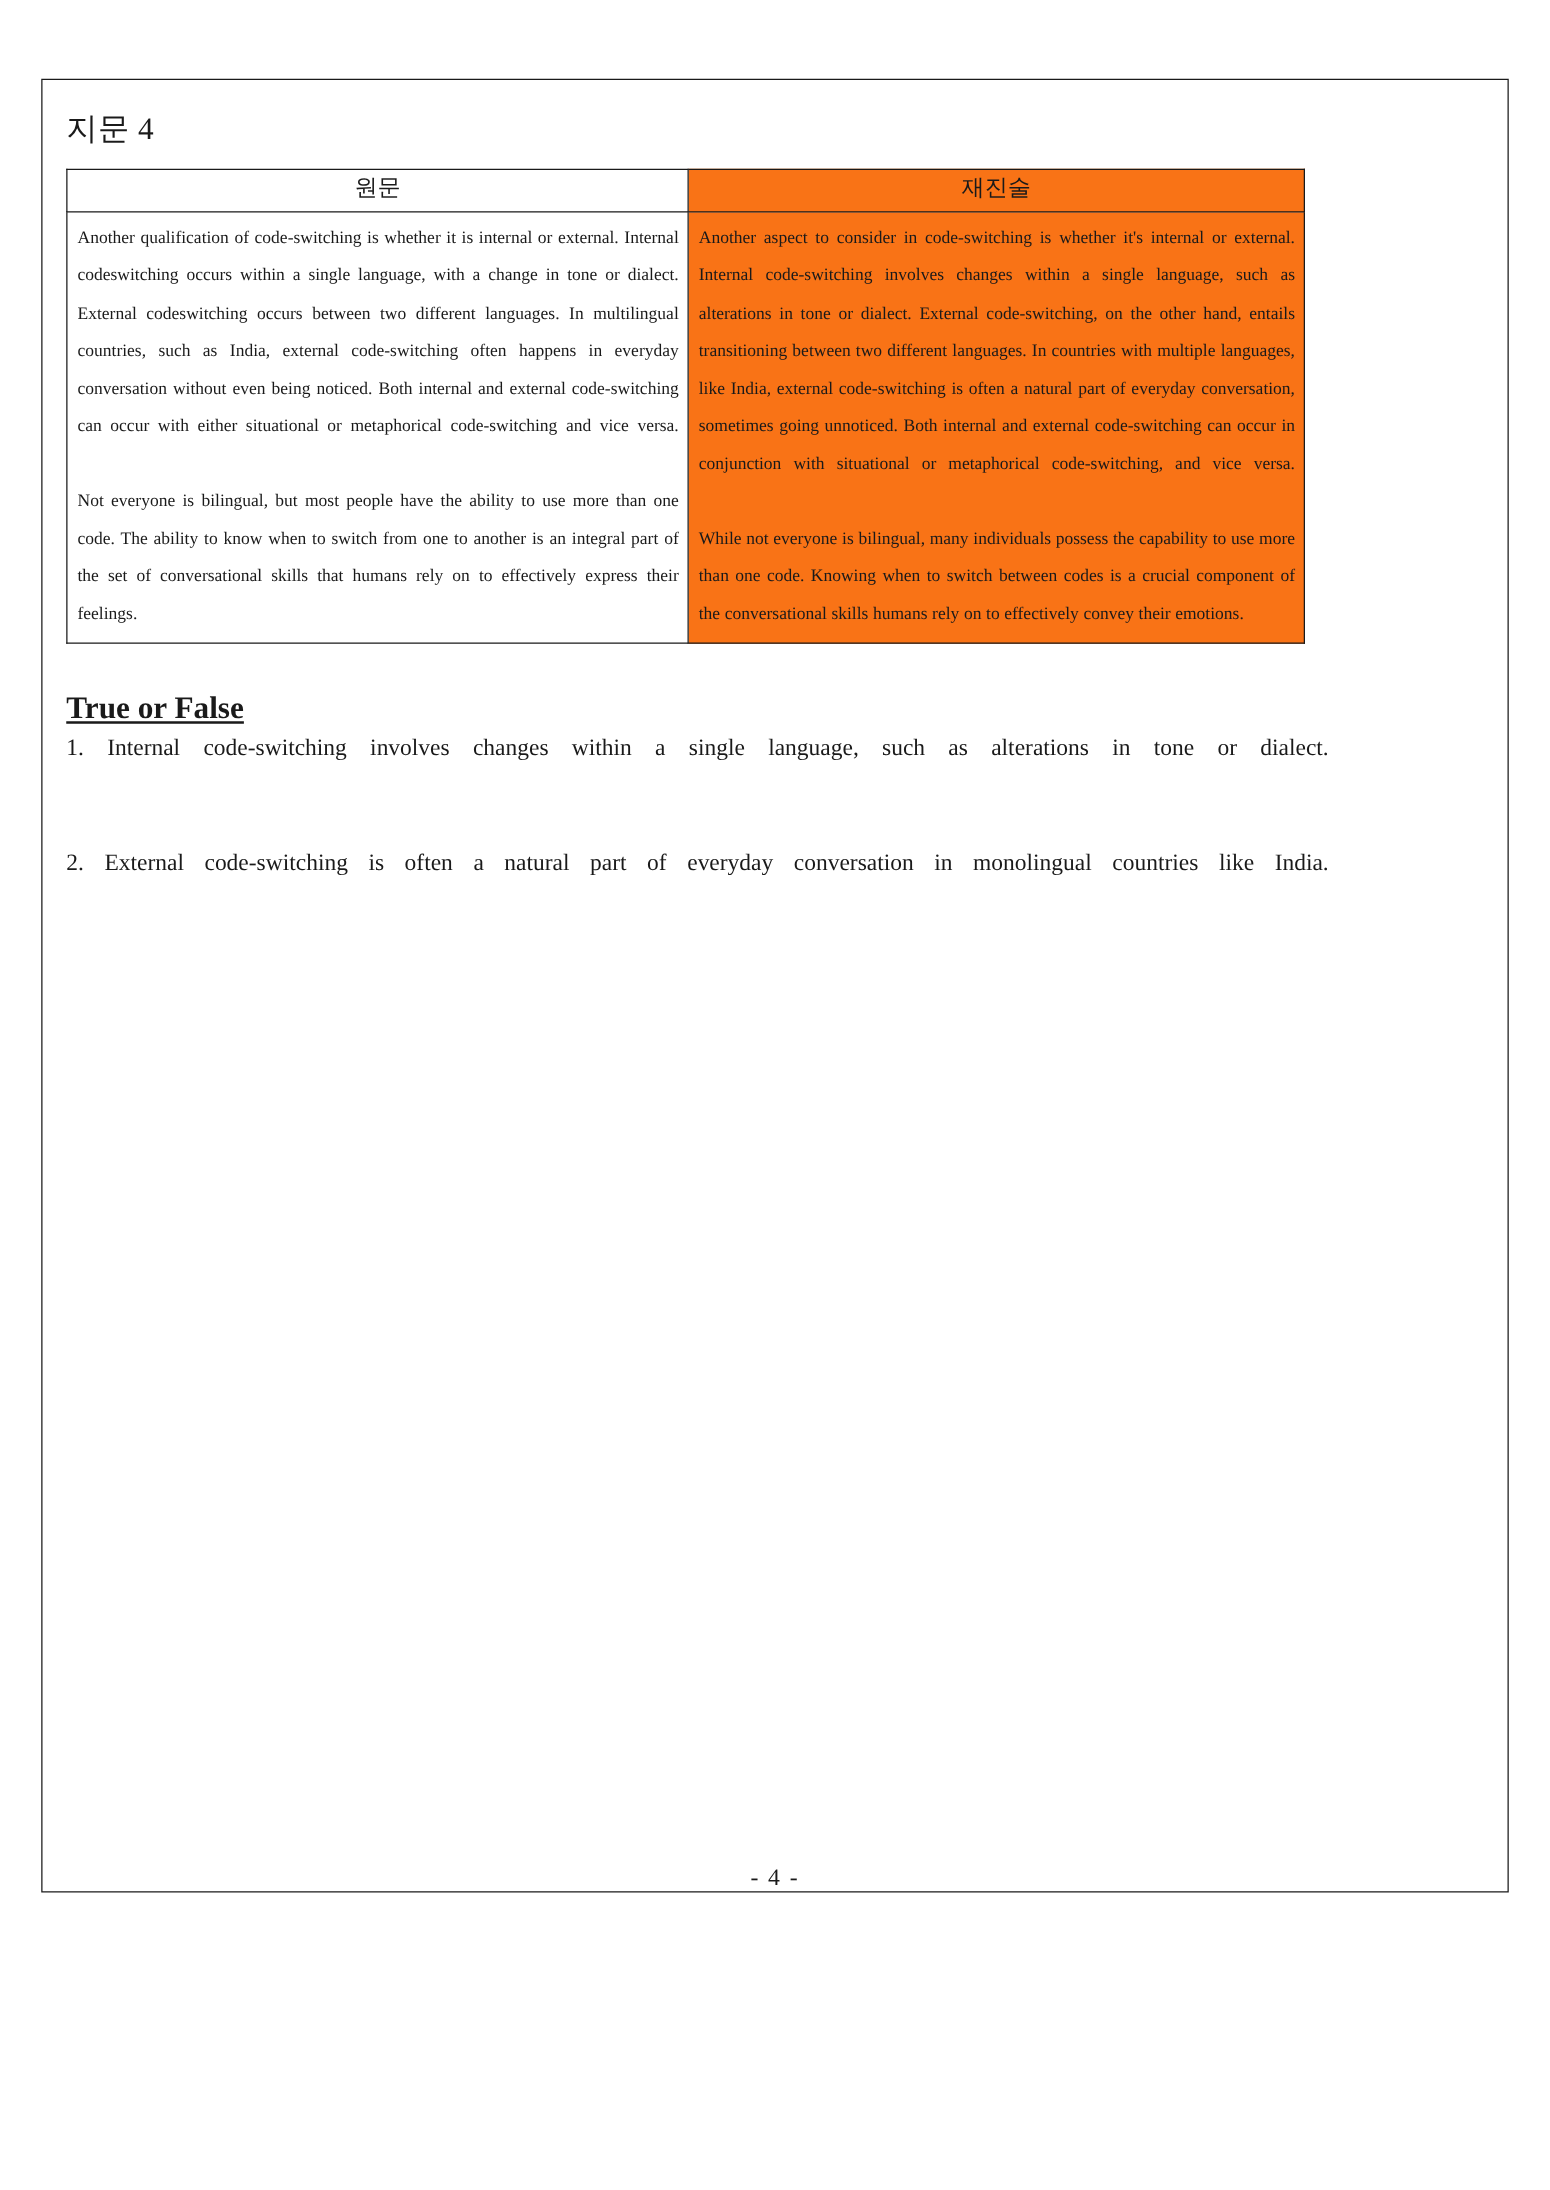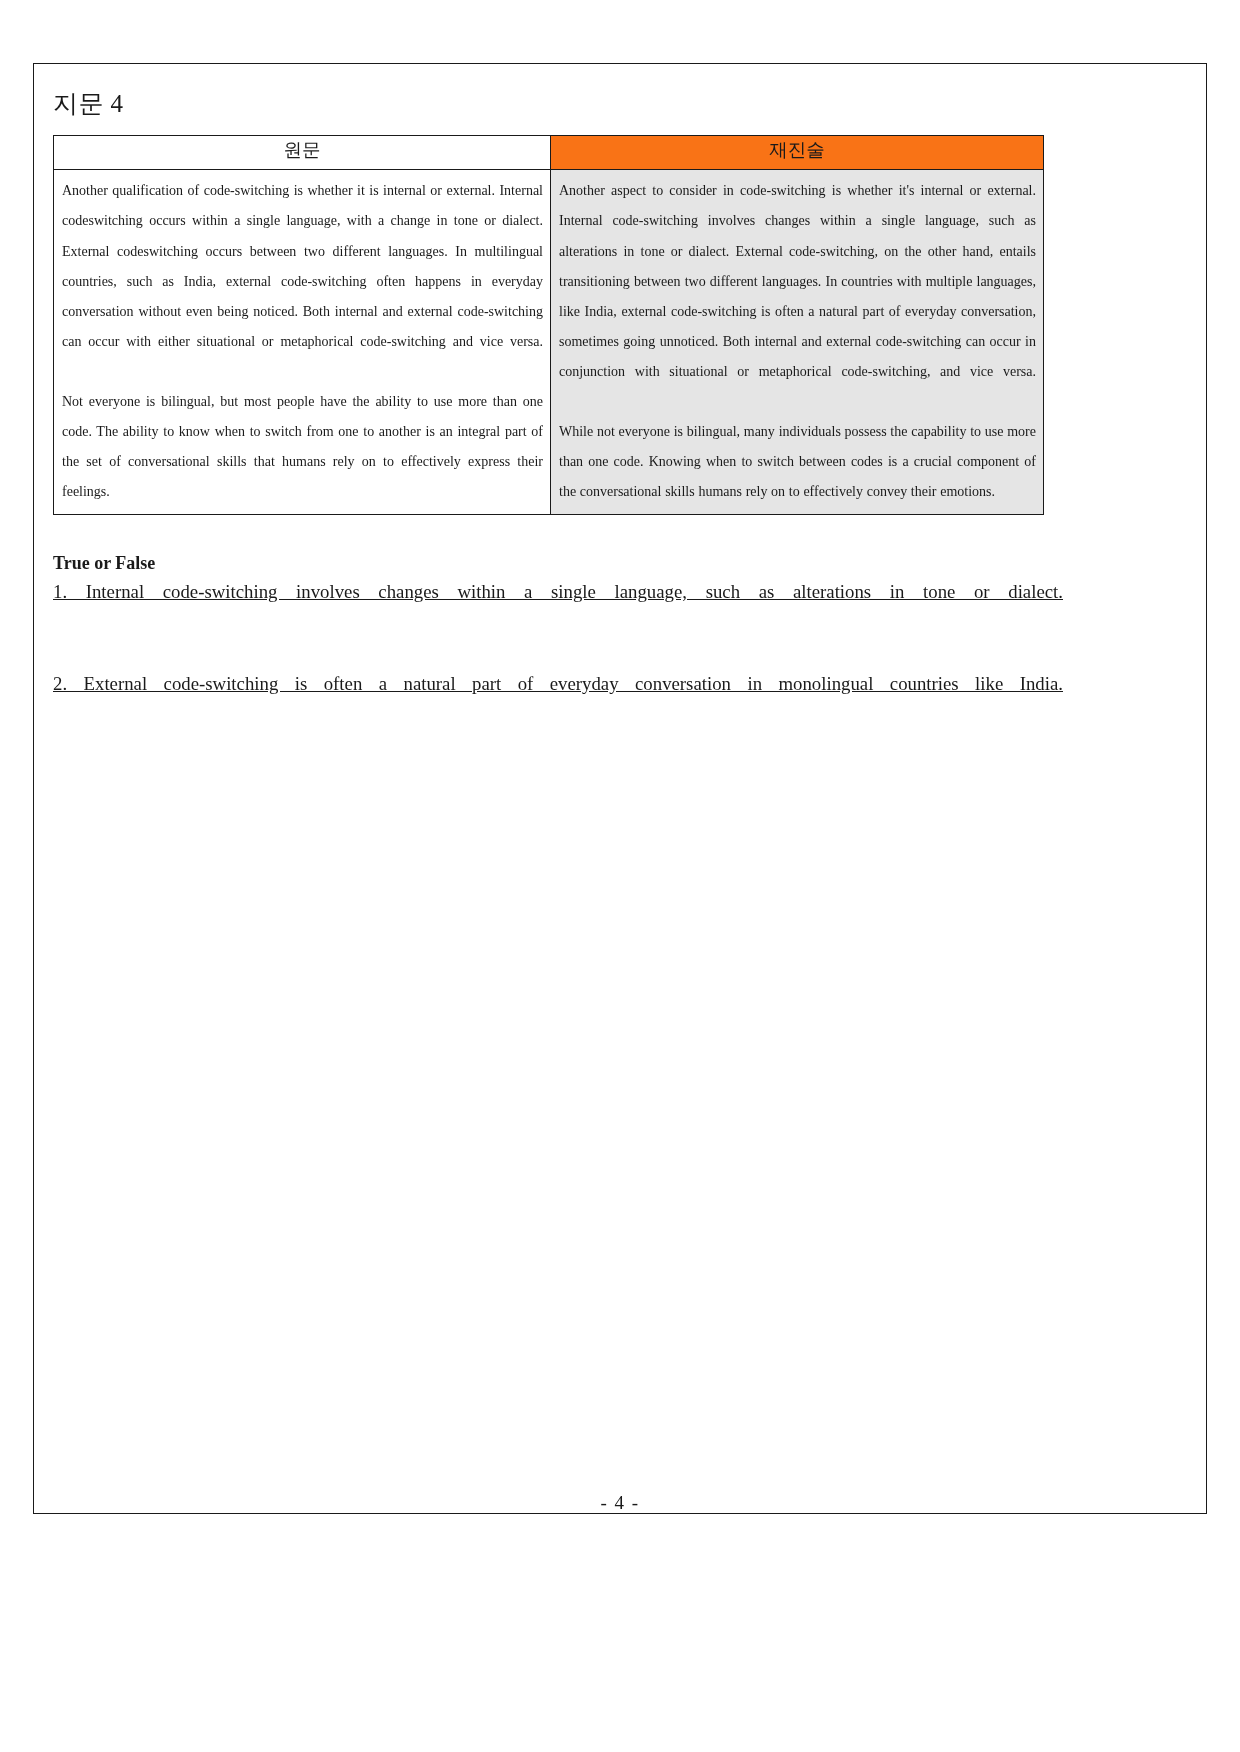--- a/index.html
+++ b/index.html
@@ -77,21 +77,21 @@
     line-height: 30.1px;
     text-align: justify;
     text-justify: inter-word;
     padding: 6px 7px 7px 8px;
     hyphens: none;
     word-spacing: 0.2px;
   }
   .cell-body p {
     margin: 0;
   }
-  td.col-restate-cell { background: #e5e5e5; }
+  td.col-restate-cell { background: #f97316; }
   td.col-orig-cell    { background: #ffffff; }
 
   
   .cell-body p.just-all {
     text-align: justify;
   }
   .cell-body p.just-all::after {
     content: "";
     display: inline-block;
     width: 100%;
@@ -99,38 +99,38 @@
   .cell-body p.last-para::after {
     content: none;
   }
 
   
   .tf-section {
     margin-top: 38px;
     width: 1010px;
   }
   .tf-title {
-    font-size: 18px;
+    font-size: 25px;
     font-weight: bold;
+    text-decoration: underline;
     text-underline-offset: 3px;
     margin: 0 0 3px 0;
     display: inline-block;
   }
   .tf-list {
     margin: 0;
     padding: 0;
     list-style: none;
   }
   .tf-item {
     font-size: 18.8px;
     line-height: 30.2px;
     text-align: justify;
     text-justify: inter-word;
     margin: 0 0 31px 0;
-    text-decoration: underline;
   }
   .tf-item:last-child { margin-bottom: 0; }
   .tf-item.wrap-two::after {
     content: "";
     display: inline-block;
     width: 100%;
   }
 
   
   .page-footer {

